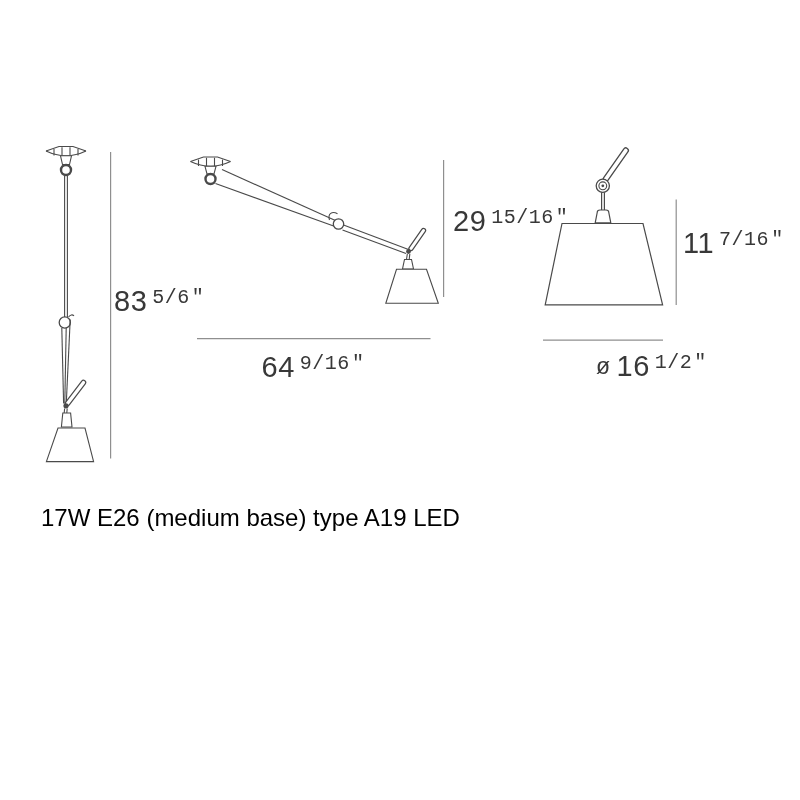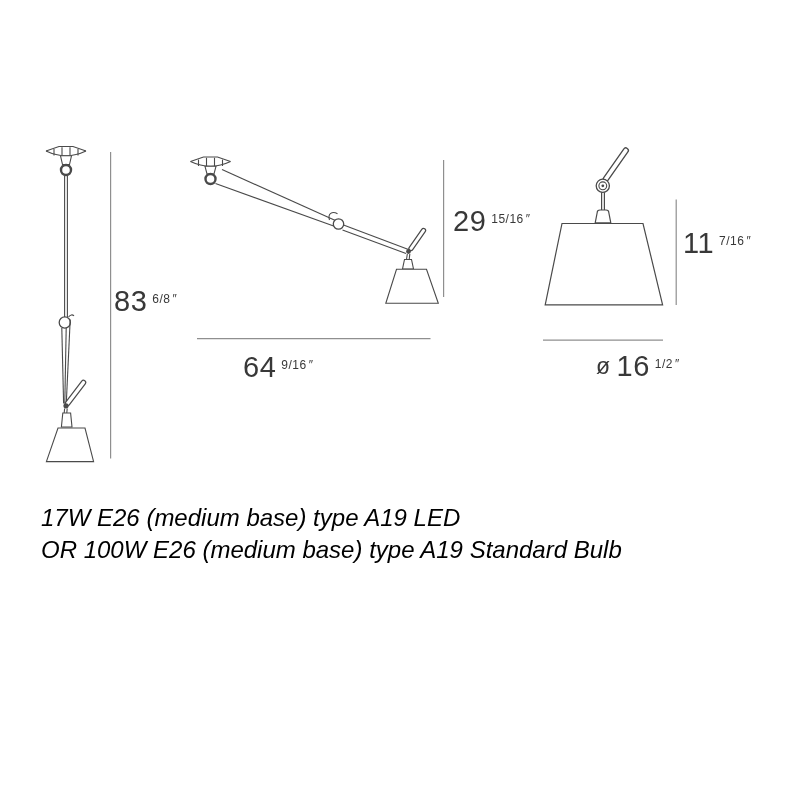--- a/index.html
+++ b/index.html
@@ -16,39 +16,39 @@
   
   .dim {
     position:absolute;
     color:#383838;
     font-size:29px;
     letter-spacing:0.5px;
     white-space:nowrap;
     font-family:"Liberation Sans", sans-serif;
   }
   .dim .frac, .dim .unit {
-    font-size:12px;
+    font-size:20px;
     position:relative;
     top:-8px;
     letter-spacing:0.5px;
+    font-family:Liberation Mono, monospace;
   }
   .dim .frac { margin-left:5px; }
   .dim .unit { margin-left:2px; }
   .dim .prefix { font-size:23px; margin-right:6px; position:relative; top:-2px; }
-  .dim-center { }
+  .dim-center { text-align:center; }
 
   
   .specs {
     position:absolute;
     left:41px; top:502px;
     font-size:24px;
     line-height:31.7px;
     color:#000000;
     white-space:nowrap;
-    font-style:italic;
   }
 </style>
 </head>
 <body>
 
 <div class="stage">
 
   <svg class="drawing" width="800" height="480" viewBox="0 0 800 480">
 
     <g stroke="#4a4a4a" stroke-width="1.1" fill="none">
@@ -161,37 +161,36 @@
     <g stroke="#8f8f8f" stroke-width="1.2">
       <line x1="110.6" y1="152" x2="110.6" y2="458.5"></line>
       <line x1="443.6" y1="160" x2="443.6" y2="297"></line>
       <line x1="197" y1="338.6" x2="430.5" y2="338.6"></line>
       <line x1="676.2" y1="199.5" x2="676.2" y2="305"></line>
       <line x1="543" y1="340.2" x2="663" y2="340.2"></line>
     </g>
   </svg>
 
   <div class="dim" style="left:114px; top:285px;">
-    <span class="whole">83</span><span class="frac">6/8</span><span class="unit">″</span>
+    <span class="whole">83</span><span class="frac">5/6</span><span class="unit">″</span>
   </div>
 
   <div class="dim" style="left:453px; top:205px;">
     <span class="whole">29</span><span class="frac">15/16</span><span class="unit">″</span>
   </div>
 
   <div class="dim dim-center" style="left:243px; top:351px; width:140px;">
     <span class="whole">64</span><span class="frac">9/16</span><span class="unit">″</span>
   </div>
 
   <div class="dim" style="left:683px; top:227px;">
     <span class="whole">11</span><span class="frac">7/16</span><span class="unit">″</span>
   </div>
 
   <div class="dim" style="left:596px; top:350px;">
     <span class="prefix">ø</span><span class="whole">16</span><span class="frac">1/2</span><span class="unit">″</span>
   </div>
 
   <div class="specs">
     <div>17W E26 (medium base) type A19 LED</div>
-    <div>OR 100W E26 (medium base) type A19 Standard Bulb</div>
   </div>
 
 </div>
 
 </body></html>

